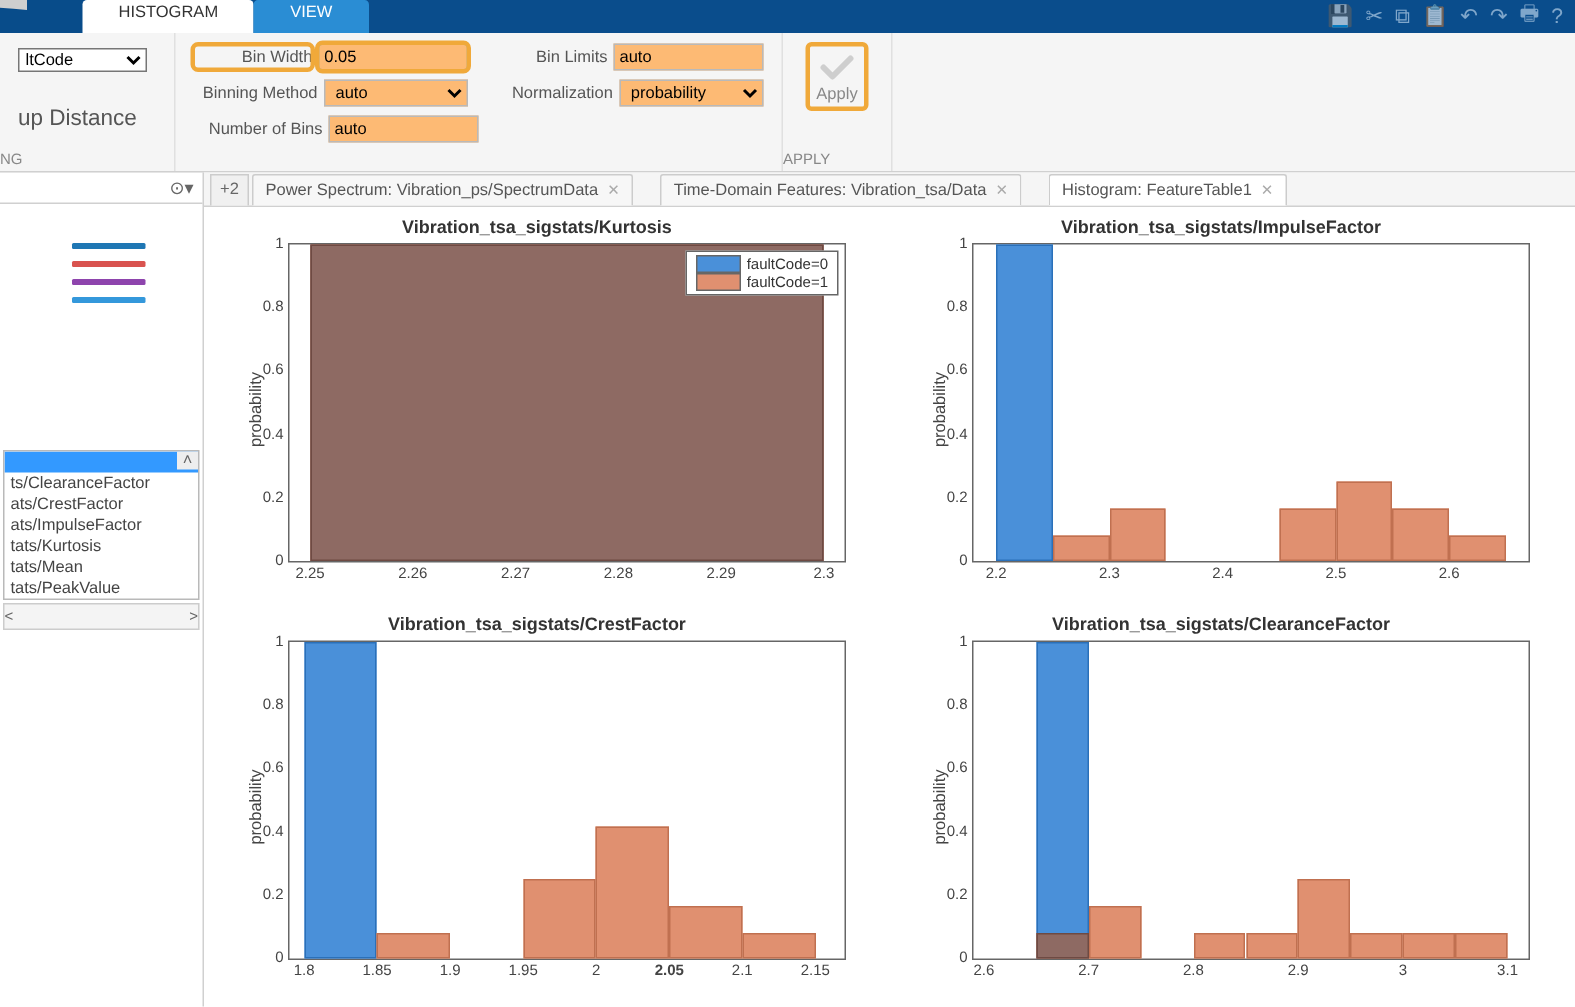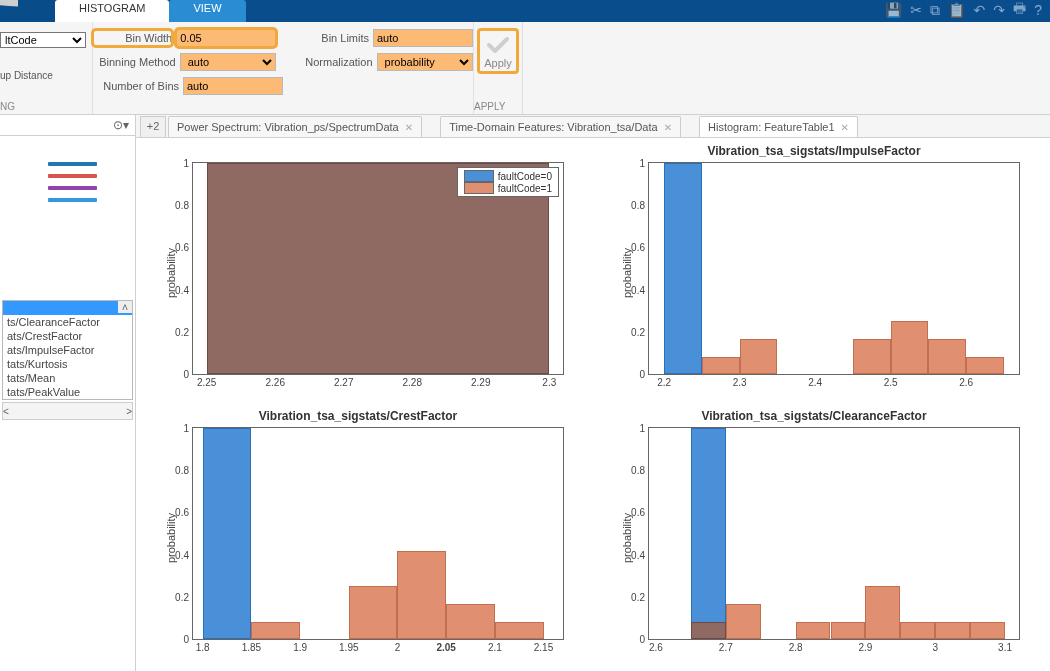--- a/index.html
+++ b/index.html
@@ -4,25 +4,25 @@
 <style>
 html,body{margin:0;padding:0;font-family:"Segoe UI",Arial,sans-serif;font-size:12px;color:#333;background:#fff;width:1050px;height:671px;overflow:hidden}
 .toolstrip-tabs{background:#1e6bb8;background:linear-gradient(#0a4d8c,#0a4d8c);height:22px;display:flex;align-items:flex-end}
 .toolstrip-tabs .spacer-left{width:55px;height:22px;background:#084c8a}
 .ts-tab{height:20px;padding:2px 24px 0;font-size:11px;border-top-left-radius:3px;border-top-right-radius:3px;cursor:pointer}
 .ts-tab.active{background:#fff;color:#333}
 .ts-tab.inactive{background:#2a8dd4;color:#fff}
 .ts-icons{margin-left:auto;display:flex;gap:8px;padding-right:8px;color:#cfe3f5;align-items:center}
 .ts-icons span{font-size:14px;opacity:.6}
 .ribbon{background:#f5f5f5;border-bottom:1px solid #d0d0d0;height:92px;display:flex}
-.rib-col{border-right:1px solid #e0e0e0;padding:4px 0 0;position:relative}
+.rib-col{border-right:1px solid #e0e0e0;padding:4px 12px 0;position:relative}
 .rib-col .footer{position:absolute;bottom:2px;left:0;right:0;text-align:left;font-size:10px;color:#888}
 .left-col{width:92px}
 .left-col select{width:86px;font-size:11px}
-.left-label{font-size:10px;color:#555;margin-top:22px}
+.left-label{font-size:15px;color:#555;margin-top:22px}
 .options-col{width:380px}
 .opt-row{display:flex;align-items:center;height:24px;gap:4px}
 .opt-label{font-size:11px;color:#555;text-align:right;display:inline-block}
 .w-bw{width:86px}
 .w-bm{width:86px}
 .w-nb{width:86px}
 .w-bl{width:78px}
 .w-nm{width:78px}
 .options-col input,.options-col select{font-size:11px;height:18px;box-sizing:border-box;border:1px solid #b9b9b9;padding:1px 3px;background:#fdba74}
 .inp100{width:100px}
@@ -169,20 +169,21 @@
           </div>
           <div class="doc-tab active">
             <span>Histogram: FeatureTable1</span>
             <span class="x">✕</span>
           </div>
         </div>
     </div>
     <div class="chart-area">
       <div class="chart-grid" id="chart-grid">
           <div class="chart">
+            <div class="ch-title">Vibration_tsa_sigstats/Kurtosis</div>
             <div class="ylab">probability</div>
             <div class="plot">
               <div class="ytick" style="bottom: 0%;">0</div>
               <div class="ytick" style="bottom: 20%;">0.2</div>
               <div class="ytick" style="bottom: 40%;">0.4</div>
               <div class="ytick" style="bottom: 60%;">0.6</div>
               <div class="ytick" style="bottom: 80%;">0.8</div>
               <div class="ytick" style="bottom: 100%;">1</div>
               <div class="xtick" style="left: 3.7037%;">2.25</div>
               <div class="xtick" style="left: 22.2222%;">2.26</div>

